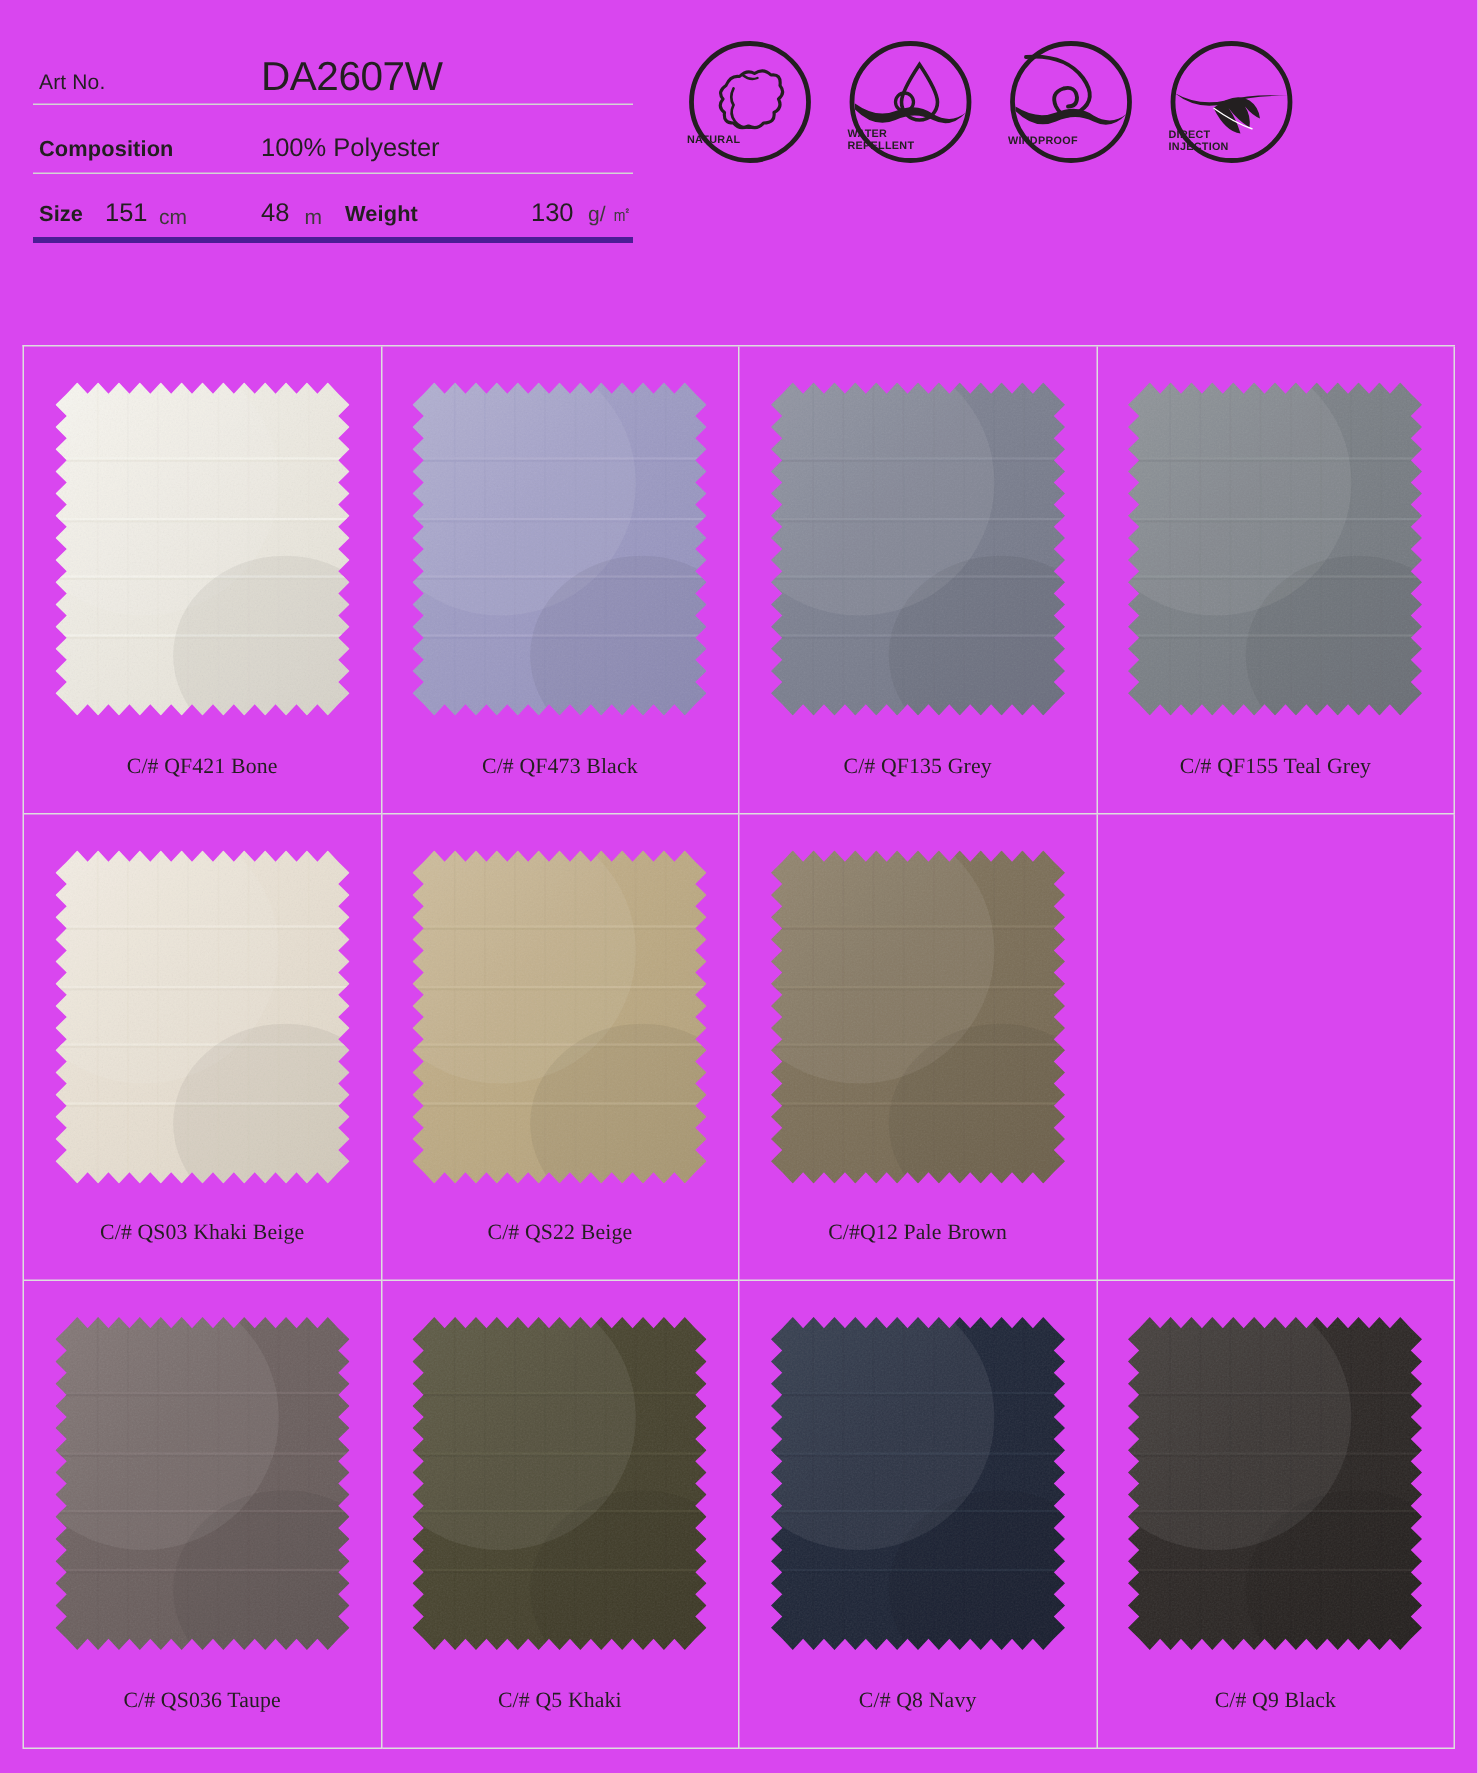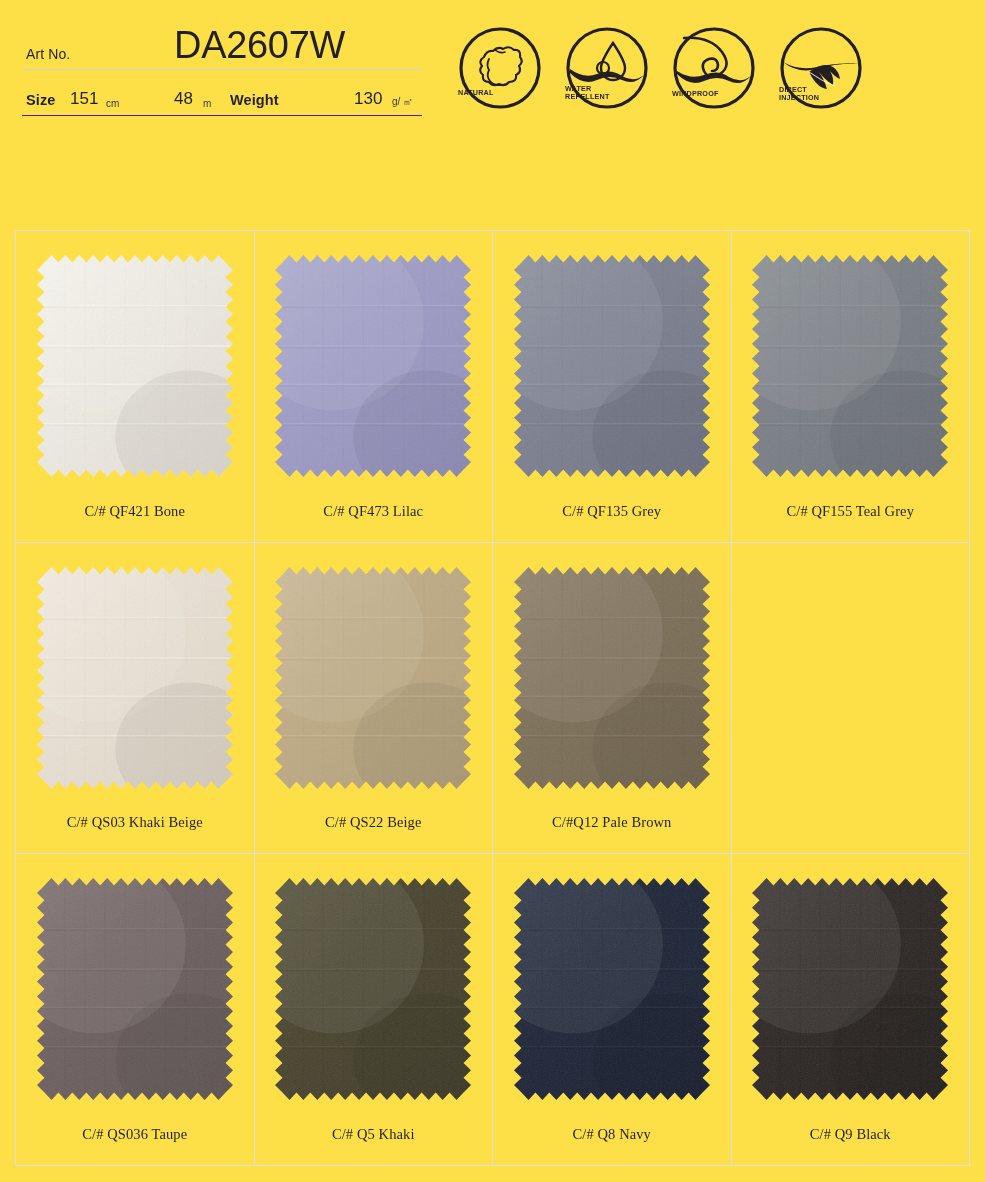--- a/index.html
+++ b/index.html
@@ -3,48 +3,48 @@
 <meta charset="utf-8">
 <style>
   * { box-sizing: border-box; margin: 0; padding: 0; }
   html, body {
     width: 985px;
     height: 1182px;
     background: #ffffff;
     font-family: "Liberation Sans", sans-serif;
     overflow: hidden;
   }
-  .page { position: relative; width: 985px; height: 1182px; background:#fde047; }
+  .page { position: relative; width: 985px; height: 1182px; background:#d946ef; }
 
   
   .header { position: absolute; left: 0; top: 0; width: 985px; height: 200px; }
 
   .spec-table { position: absolute; left: 22px; top: 18px; width: 400px; }
 
   .spec-row { position: relative; height: 46px; border-bottom: 1px solid #d4d4d4; }
   .spec-row.first { height: 52px; }
-  .spec-row.last { border-bottom: 1px solid #4c1d95; }
+  .spec-row.last { border-bottom: 4px solid #4c1d95; }
 
   .lbl {
     position: absolute; bottom: 7px;
     font-size: 14.5px; color: #231f20; font-weight: 700;
     letter-spacing: 0.1px; white-space: nowrap;
   }
   .lbl.thin { font-weight: 400; font-size: 14px; }
   .val {
     position: absolute; bottom: 6px;
     font-size: 17px; color: #231f20; font-weight: 400;
     white-space: nowrap;
   }
   .val.big {
-    font-size: 38px; bottom: 2px; letter-spacing: -0.3px; font-weight: 400;
+    font-size: 27px; bottom: 2px; letter-spacing: -0.3px; font-weight: 400;
   }
   .unit {
     position: absolute; bottom: 6px;
-    font-size: 10px; color: #3d3a39; white-space: nowrap;
+    font-size: 14px; color: #3d3a39; white-space: nowrap;
   }
 
   
   .icons { position: absolute; left: 458px; top: 26px; display: flex; gap: 23px; }
   .icon-badge { width: 84px; height: 84px; position: relative; }
   .icon-badge svg { display: block; width: 84px; height: 84px; }
   .icon-caption {
     position: absolute; left: 0; width: 84px; 
     font-size: 7.2px; font-weight: 700; color: #231f20;
     letter-spacing: 0.2px; line-height: 8.2px;
@@ -96,20 +96,24 @@
 
   <div class="header">
 
     <div class="spec-table">
 
       <div class="spec-row first">
         <span class="lbl thin" style="left:4px;">Art No.</span>
         <span class="val big" style="left:152px;">DA2607W</span>
       </div>
 
+      <div class="spec-row">
+        <span class="lbl" style="left:4px;">Composition</span>
+        <span class="val" style="left:152px;">100% Polyester</span>
+      </div>
 
       <div class="spec-row last">
         <span class="lbl" style="left:4px;">Size</span>
         <span class="val" style="left:48px;">151</span>
         <span class="unit" style="left:84px;">cm</span>
         <span class="val" style="left:152px;">48</span>
         <span class="unit" style="left:181px;">m</span>
         <span class="lbl" style="left:208px;">Weight</span>
         <span class="val" style="left:332px;">130</span>
         <span class="unit" style="left:370px;">g/ ㎡</span>
@@ -249,21 +253,21 @@
               <rect x="0" y="128.6" width="196" height="1.6" fill="#acaace" opacity="0.75"></rect>
               <rect x="0" y="130.2" width="196" height="1.3" fill="#9290bb" opacity="0.5"></rect>
               <rect x="0" y="167.9" width="196" height="1.6" fill="#acaace" opacity="0.75"></rect>
               <rect x="0" y="169.5" width="196" height="1.3" fill="#9290bb" opacity="0.5"></rect>
               <rect x="0" y="0" width="196" height="222" filter="url(#f1)" opacity="0.11"></rect>
               <ellipse cx="58.8" cy="66.6" rx="90.16000000000001" ry="88.80000000000001" fill="#ffffff" opacity="0.07"></ellipse>
               <ellipse cx="152.88" cy="182.04" rx="74.48" ry="66.6" fill="#000000" opacity="0.05"></ellipse>
             </g>
           </svg>
         </div>
-      <div class="cell-label">C/# QF473 Lilac</div>
+      <div class="cell-label">C/# QF473 Black</div>
     </div>
     <div class="cell">
       <div class="swatch-wrap">
           <svg viewBox="0 0 196 222" shape-rendering="geometricPrecision">
             <defs>
               <linearGradient id="g2" x1="0" y1="0" x2="1" y2="1">
                 <stop offset="0%" stop-color="#8a8e9c"></stop>
                 <stop offset="38%" stop-color="#7d8191"></stop>
                 <stop offset="100%" stop-color="#717585"></stop>
               </linearGradient>

